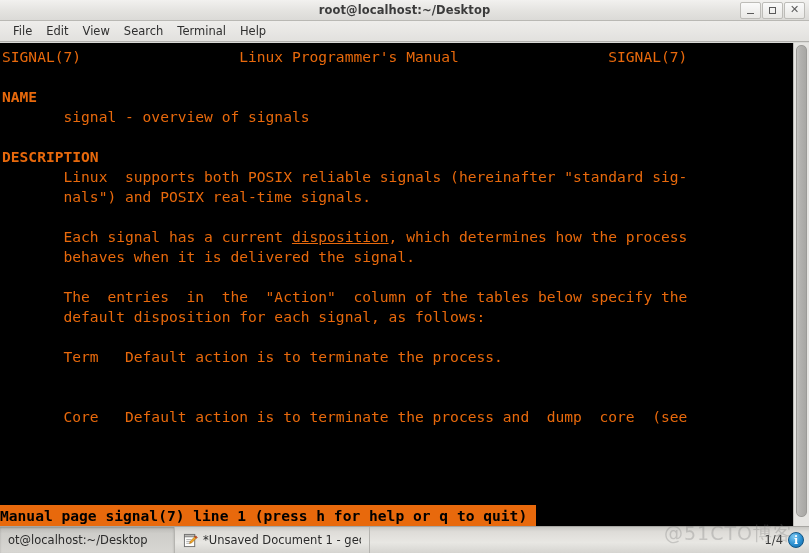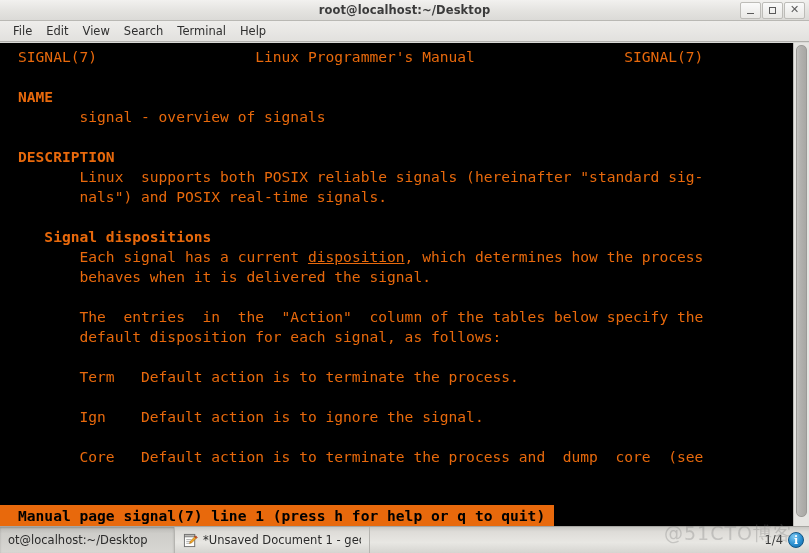--- a/index.html
+++ b/index.html
@@ -117,33 +117,33 @@
     padding: 4px 0 0 0;
   }
   .tline {
     height: 20px;
     line-height: 20px;
     white-space: pre;
     font-family: "DejaVu Sans Mono", "Liberation Mono", monospace;
     font-size: 14.6px;
     color: #e8690c;
     letter-spacing: 0px;
-    padding-left: 18px;
+    padding-left: 2px;
   }
   .tline .b { font-weight: bold; }
   .tline .u { text-decoration: underline; margin-top: 42px; }
 
   
   .status-line {
     position: absolute;
     left: 0;
     top: 462px;
     height: 21px;
     line-height: 21px;
-    padding-left: 18px;
+    padding-left: 0;
     white-space: pre;
     font-family: "DejaVu Sans Mono", "Liberation Mono", monospace;
     font-size: 14.6px;
     font-weight: bold;
     color: #000000;
     background: #e8690c;
     display: inline-block;
   }
   .status-cursor {
     display: inline-block;
@@ -290,30 +290,28 @@
     <div class="term-inner" id="term-lines">
         <div class="tline"><span>SIGNAL(7)                  Linux Programmer's Manual                 SIGNAL(7)</span></div>
         <div class="tline"><span></span></div>
         <div class="tline"><span class="b">NAME</span></div>
         <div class="tline"><span>       signal - overview of signals</span></div>
         <div class="tline"><span></span></div>
         <div class="tline"><span class="b">DESCRIPTION</span></div>
         <div class="tline"><span>       Linux  supports both POSIX reliable signals (hereinafter "standard sig-</span></div>
         <div class="tline"><span>       nals") and POSIX real-time signals.</span></div>
         <div class="tline"><span></span></div>
-        <div class="tline"><span class="b">   Signal dispositions</span></div>
         <div class="tline"><span>       Each signal has a current </span><span class="u">disposition</span><span>, which determines how the process</span></div>
         <div class="tline"><span>       behaves when it is delivered the signal.</span></div>
         <div class="tline"><span></span></div>
         <div class="tline"><span>       The  entries  in  the  "Action"  column of the tables below specify the</span></div>
         <div class="tline"><span>       default disposition for each signal, as follows:</span></div>
         <div class="tline"><span></span></div>
         <div class="tline"><span>       Term   Default action is to terminate the process.</span></div>
         <div class="tline"><span></span></div>
-        <div class="tline"><span>       Ign    Default action is to ignore the signal.</span></div>
         <div class="tline"><span></span></div>
         <div class="tline"><span>       Core   Default action is to terminate the process and  dump  core  (see</span></div>
       </div>
     <div class="status-line"><span id="status-text">Manual page signal(7) line 1 (press h for help or q to quit)</span><span class="status-cursor"></span></div>
   </div>
 
   <div class="scrollbar">
     <div class="scroll-thumb"></div>
   </div>
 

